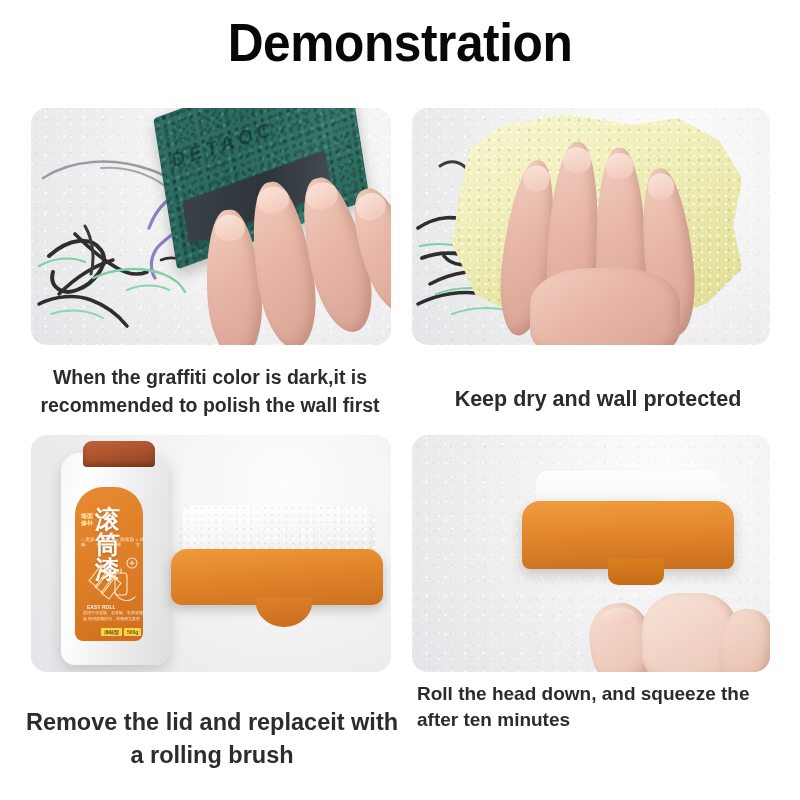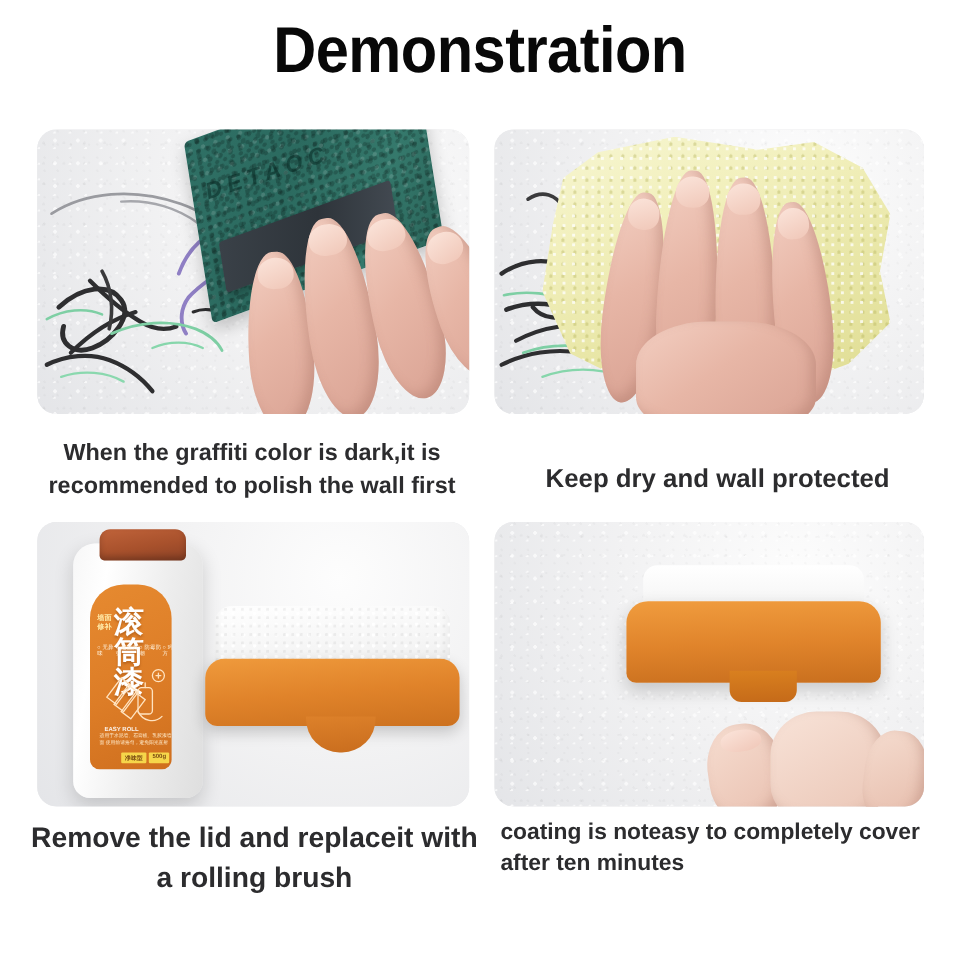--- a/index.html
+++ b/index.html
@@ -326,21 +326,21 @@
   }
   .cap2 {
     left: 412px; top: 368px;
     width: 372px;
     text-align: center;
     font-size: 21.5px;
     line-height: 1.45;
     margin-top: 16px;
   }
   .cap3 {
-    left: 22px; top: 682px;
+    left: 22px; top: 706px;
     width: 380px;
     text-align: center;
     font-size: 23.5px;
     line-height: 1.42;
   }
   .cap4 {
     left: 417px; top: 681px;
     width: 372px;
     text-align: left;
     font-size: 19px;
@@ -478,15 +478,15 @@
     </div>
     <div class="finger" style="left:52px; top:8px;  width:96px; height:92px; border-radius:40% 40% 34% 34%; background:linear-gradient(150deg,#f8e3d8,#eac5b5);"></div>
     <div class="finger" style="left:130px;top:24px; width:52px; height:76px; border-radius:44% 44% 38% 38%; transform:rotate(7deg); background:linear-gradient(150deg,#f5dccf,#e6bcab);"></div>
   </div>
 </div>
 
 <div class="caption cap1">When the graffiti color is dark,it is recommended to polish the wall first</div>
 <div class="caption cap2">Keep dry and wall protected</div>
 <div class="caption cap3">Remove the lid and replaceit with a rolling brush</div>
 <div class="caption cap4">
-  <div>coating is noteasy to completely cover</div>
+  <div>Roll the head down, and squeeze the</div>
   <div>after ten minutes</div>
 </div>
 
 </body></html>

